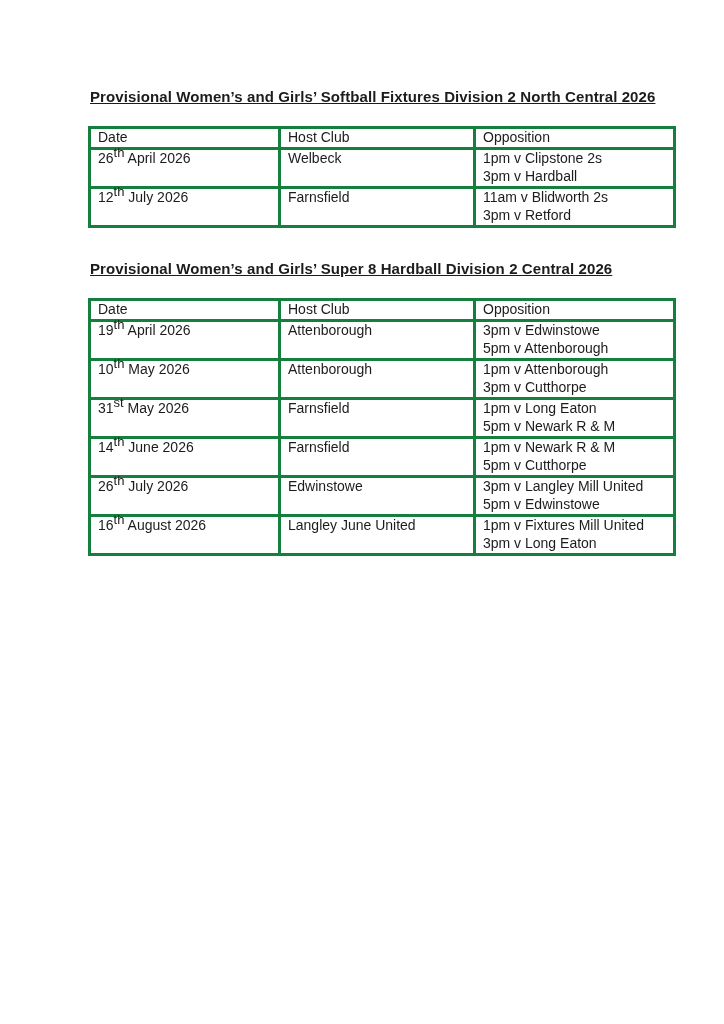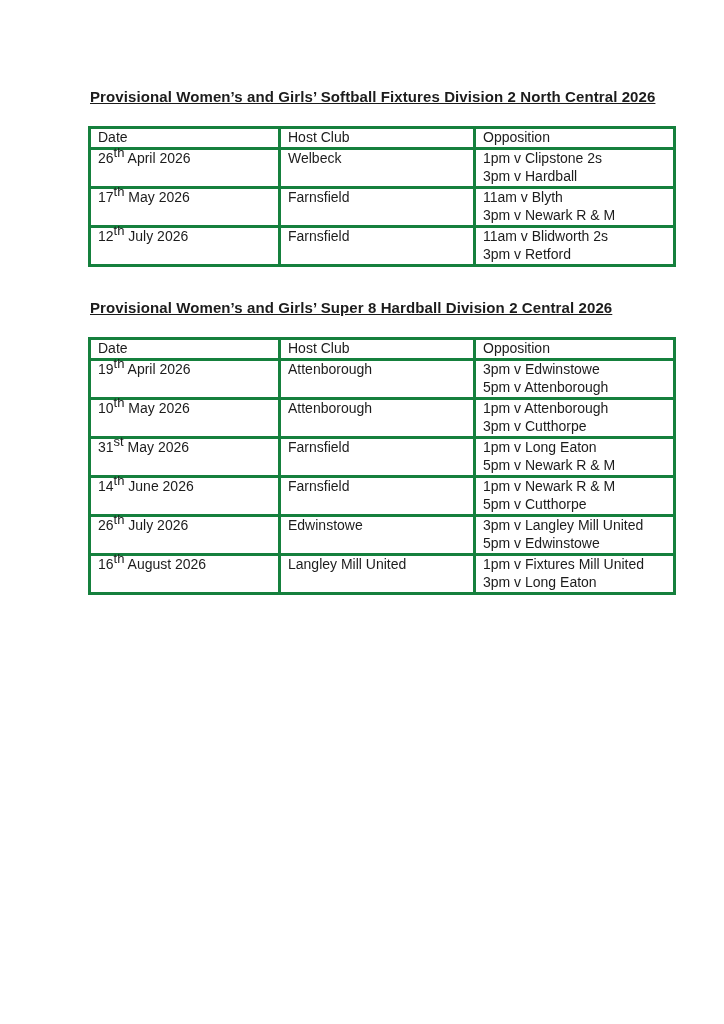--- a/index.html
+++ b/index.html
@@ -97,28 +97,20 @@
         <tbody>
           <tr>
             <td><span>26</span><span class="ord">th</span><span> April 2026</span></td>
             <td>Welbeck</td>
             <td>
                 <span class="fixture-line">1pm v Clipstone 2s</span>
                 <span class="fixture-line">3pm v Hardball</span>
               </td>
           </tr>
           <tr>
-            <td><span>17</span><span class="ord">th</span><span> May 2026</span></td>
-            <td>Farnsfield</td>
-            <td>
-                <span class="fixture-line">11am v Blyth</span>
-                <span class="fixture-line">3pm v Newark R &amp; M</span>
-              </td>
-          </tr>
-          <tr>
             <td><span>12</span><span class="ord">th</span><span> July 2026</span></td>
             <td>Farnsfield</td>
             <td>
                 <span class="fixture-line">11am v Blidworth 2s</span>
                 <span class="fixture-line">3pm v Retford</span>
               </td>
           </tr>
         </tbody>
       </table>
     </div>
@@ -175,21 +167,21 @@
           <tr>
             <td><span>26</span><span class="ord">th</span><span> July 2026</span></td>
             <td>Edwinstowe</td>
             <td>
                 <span class="fixture-line">3pm v Langley Mill United</span>
                 <span class="fixture-line">5pm v Edwinstowe</span>
               </td>
           </tr>
           <tr>
             <td><span>16</span><span class="ord">th</span><span> August 2026</span></td>
-            <td>Langley Mill United</td>
+            <td>Langley June United</td>
             <td>
                 <span class="fixture-line">1pm v Fixtures Mill United</span>
                 <span class="fixture-line">3pm v Long Eaton</span>
               </td>
           </tr>
         </tbody>
       </table>
     </div>
 
   </div>

